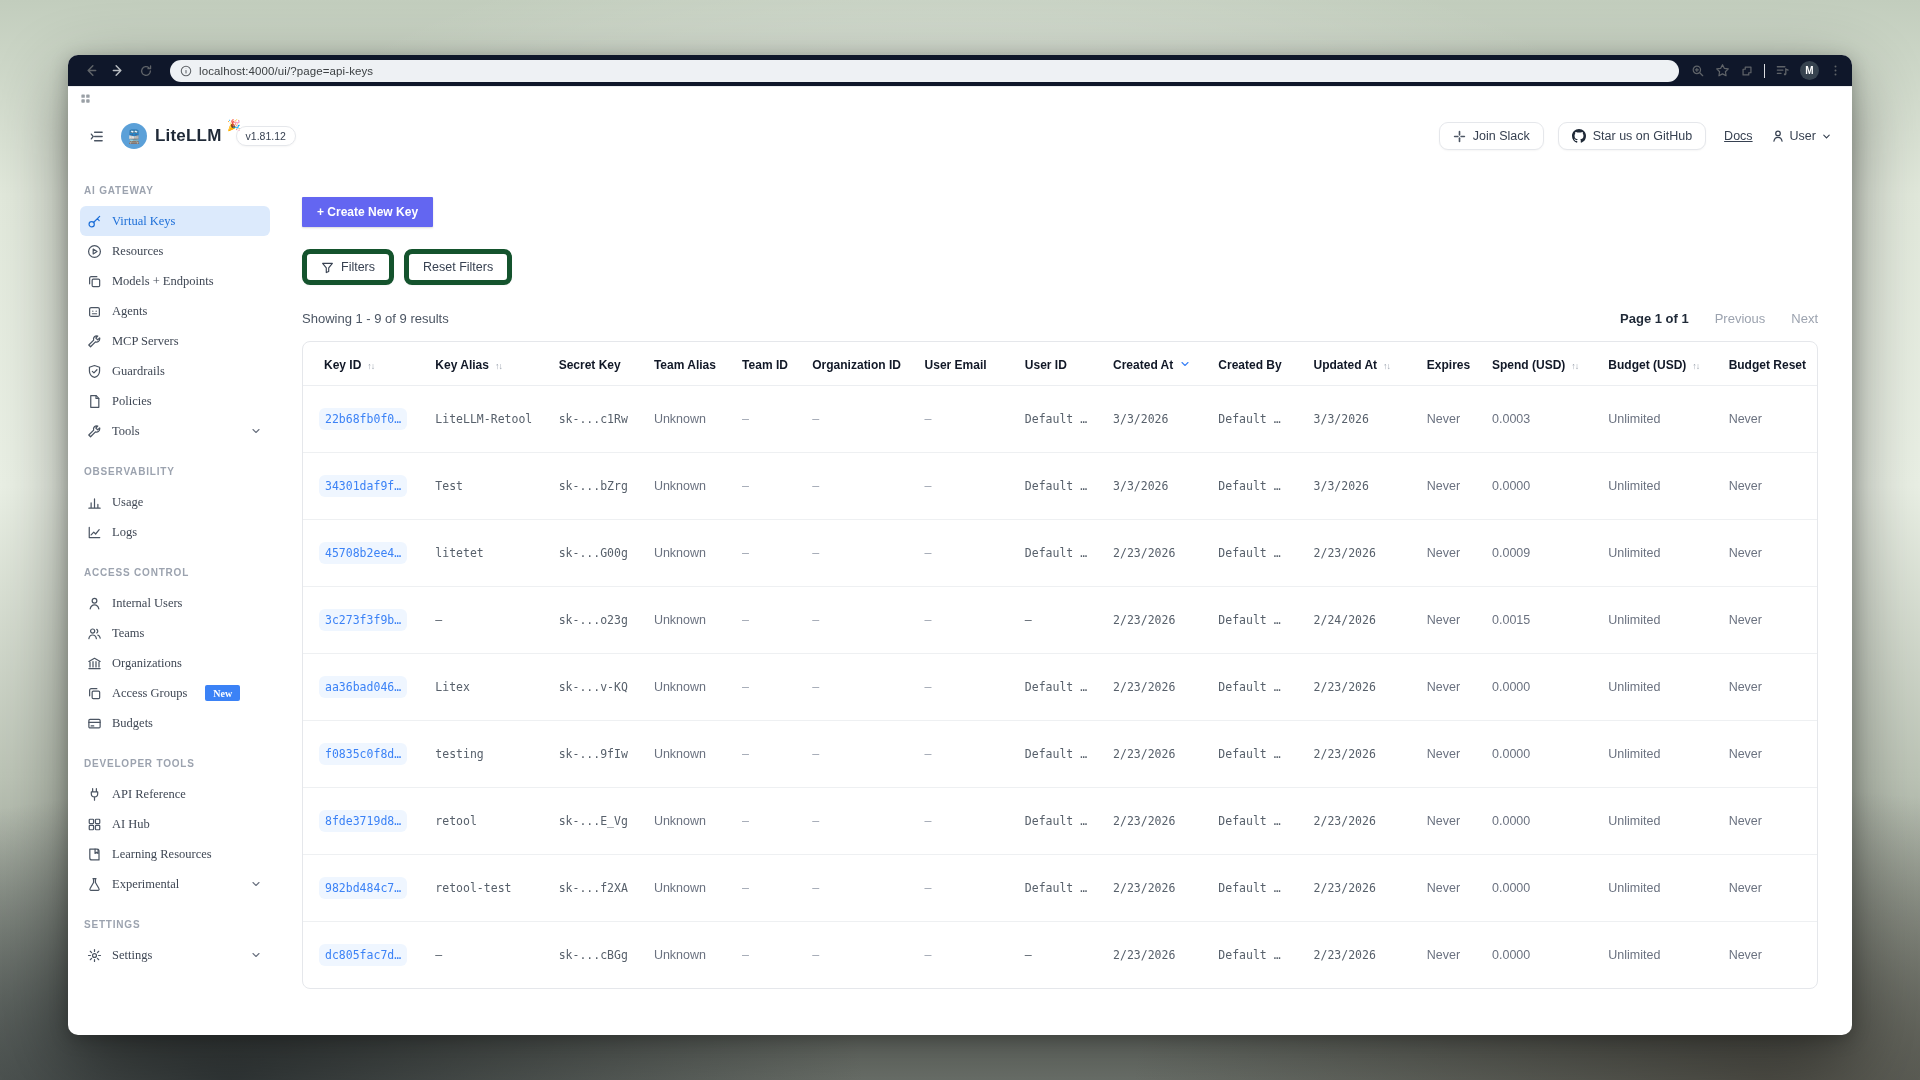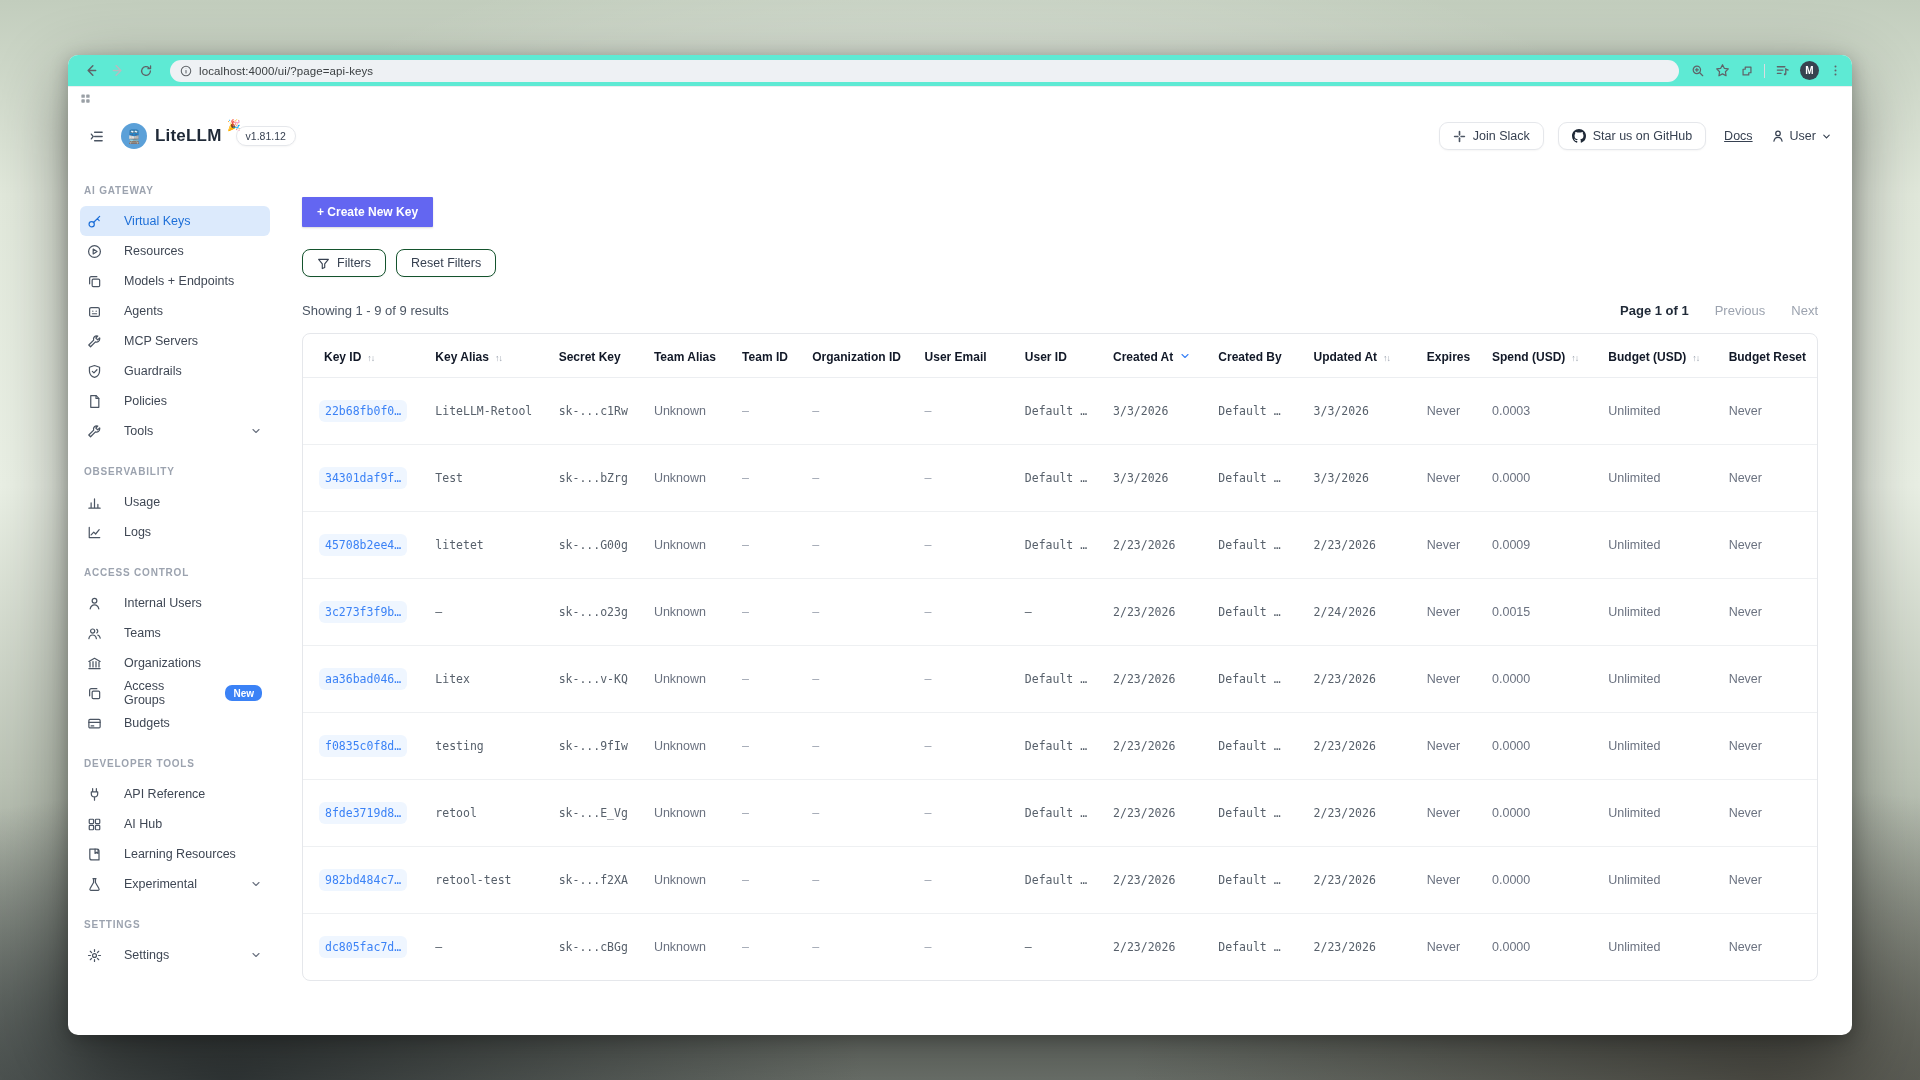--- a/index.html
+++ b/index.html
@@ -12,21 +12,21 @@
       radial-gradient(60% 50% at 50% 28%, rgba(255,255,255,.6), rgba(255,255,255,0) 70%),
       linear-gradient(180deg, #c2cdbd 0%, #e2e9dc 18%, #eaf0e5 45%, #bcc4b6 72%, #757b74 100%);
     position:relative;
   }
   .window {
     position:absolute; left:68px; top:55px; width:1784px; height:980px;
     background:#fff; border-radius:10px; overflow:hidden;
     box-shadow:0 25px 70px rgba(0,0,0,.45), 0 4px 18px rgba(0,0,0,.25);
   }
   
-  .btoolbar { height:32px; background:#5eead4; display:flex; align-items:center; padding:0 10px; gap:4px; border-bottom:1px solid #eceef0;}
+  .btoolbar { height:32px; background:#0f172a; display:flex; align-items:center; padding:0 10px; gap:4px; border-bottom:1px solid #eceef0;}
   .nav-btn { width:24px; height:24px; display:flex; align-items:center; justify-content:center; color:#5f6368; border-radius:50%; flex:none;}
   .nav-btn.dim { color:#b8bcc0; }
   .urlbar { flex:1; height:22px; background:#eef1f4; border-radius:11px; margin:0 8px; display:flex; align-items:center; padding:0 10px; gap:7px; }
   .urlbar .url { font-size:11.5px; color:#3c4043; letter-spacing:.1px; }
   .chrome-right { display:flex; align-items:center; gap:10px; color:#5f6368; flex:none; }
   .chrome-sep { width:1px; height:14px; background:#dadce0; }
   .avatar-m { width:19px; height:19px; border-radius:50%; background:#37434f; color:#fff; font-size:10px; font-weight:700; display:flex; align-items:center; justify-content:center; }
   .bookmarks { height:22px; background:#fff; display:flex; align-items:center; padding:0 12px; }
   .grid-ic { color:#9aa0a6; display:flex; }
   
@@ -38,31 +38,31 @@
   .version-badge .confetti { position:absolute; left:-9px; top:-8px; font-size:11px; }
   .header-right { margin-left:auto; display:flex; align-items:center; gap:14px; }
   .pill-btn { display:flex; align-items:center; gap:7px; border:1px solid #e5e7eb; background:#fff; border-radius:9px; padding:6px 13px; font-size:12.5px; color:#374151; font-weight:500; box-shadow:0 1px 2px rgba(0,0,0,.04); cursor:pointer; }
   .docs-link { font-size:12.5px; color:#374151; margin:2px 4px; cursor:pointer;text-decoration:underline; }
   .user-menu { display:flex; align-items:center; gap:5px; font-size:12.5px; color:#374151; cursor:pointer; }
   
   .app-body { display:flex; height:calc(100% - 109px); }
   .sidebar { width:212px; flex:none; padding:18px 10px 0 12px; overflow:hidden; }
   .side-section-label { font-size:10px; letter-spacing:.8px; color:#9ca3af; font-weight:600; margin:20px 0 10px 4px; }
   .side-section-label:first-child { margin-top:4px; }
-  .side-item { display:flex; align-items:center; gap:22px; height:30px; padding:0 8px 0 6px; border-radius:6px; font-size:12.5px; color:#3f4754; cursor:pointer; }
+  .side-item { display:flex; align-items:center; gap:10px; height:30px; padding:0 8px 0 6px; border-radius:6px; font-size:12.5px; color:#3f4754; cursor:pointer;font-family:Liberation Serif, serif; }
   .side-item .s-ic { display:flex; color:#4b5563; width:16px; justify-content:center; flex:none; }
   .side-item.active { background:#dceafc; color:#1d6fd8; }
   .side-item.active .s-ic { color:#1d6fd8; }
   .side-item .chev { margin-left:auto; color:#6b7280; display:flex; }
-  .badge-new { margin-left:8px; background:#3b82f6; color:#fff; font-size:10px; font-weight:600; border-radius:7px; padding:2.5px 8px; }
+  .badge-new { margin-left:8px; background:#3b82f6; color:#fff; font-size:10px; font-weight:600; border-radius:2px; padding:2.5px 8px; }
   
   .main { flex:1; padding:34px 34px 0 22px; overflow:hidden; }
   .create-btn { background:#6366f1; color:#fff; border:none; border-radius:1px; font-size:12px; font-weight:600; padding:8px 15px; cursor:pointer; font-family:inherit; box-shadow:0 1px 2px rgba(0,0,0,.15); }
   .filter-row { margin-top:22px; display:flex; gap:10px; }
-  .ghost-btn { display:flex; align-items:center; gap:7px; background:#fff; border:1px solid #14532d; border-radius:8px; padding:6px 14px; font-size:12.5px; color:#374151; cursor:pointer; font-family:inherit; box-shadow:0 1px 2px rgba(0,0,0,.04); }
+  .ghost-btn { display:flex; align-items:center; gap:7px; background:#fff; border:5px solid #14532d; border-radius:8px; padding:6px 14px; font-size:12.5px; color:#374151; cursor:pointer; font-family:inherit; box-shadow:0 1px 2px rgba(0,0,0,.04); }
   .results-row { margin-top:26px; display:flex; align-items:center; }
   .showing { font-size:13px; color:#4b5563; }
   .pager { margin-left:auto; display:flex; align-items:center; gap:26px; }
   .page-label { font-size:13px; color:#1f2937; font-weight:600; }
   .pager-btn { font-size:13px; color:#9ca3af; cursor:default; }
   
   .table-wrap { margin-top:15px; border:1px solid #e5e7eb; border-radius:8px; background:#fff; overflow:hidden; }
   table { width:100%; border-collapse:collapse; table-layout:fixed; }
   thead th { text-align:left; font-size:12px; font-weight:700; color:#111827; padding:16px 6px 13px 6px; white-space:nowrap; overflow:hidden; border-bottom:1px solid #eceef1; cursor:pointer; }
   thead th:first-child { padding-left:21px; }

